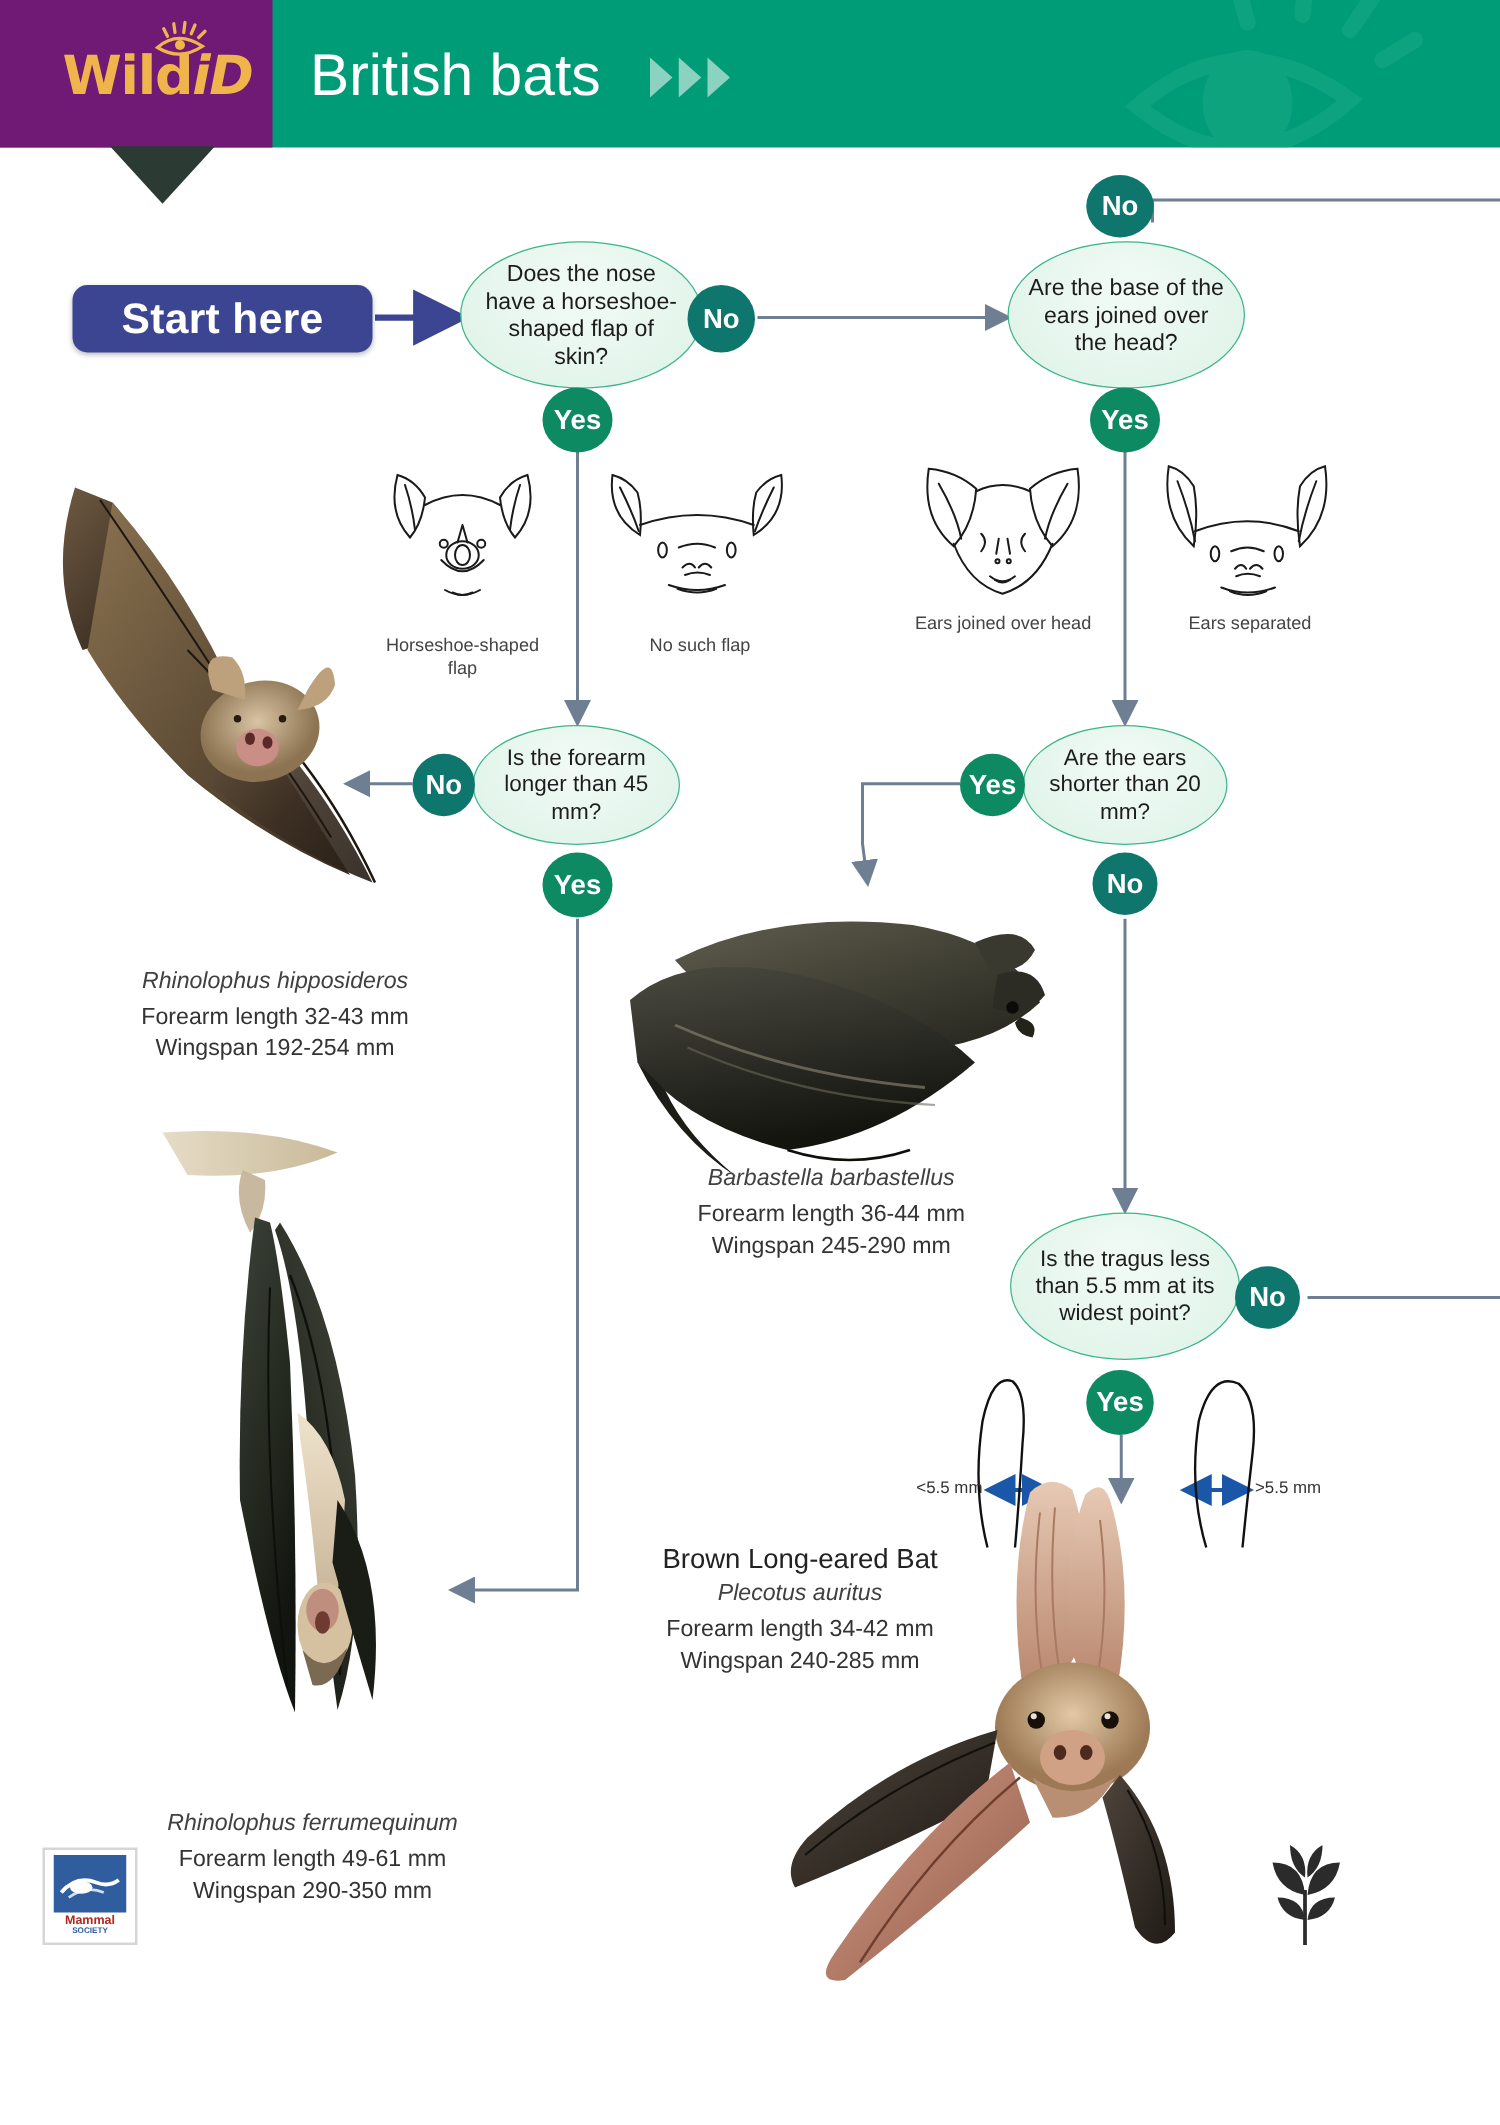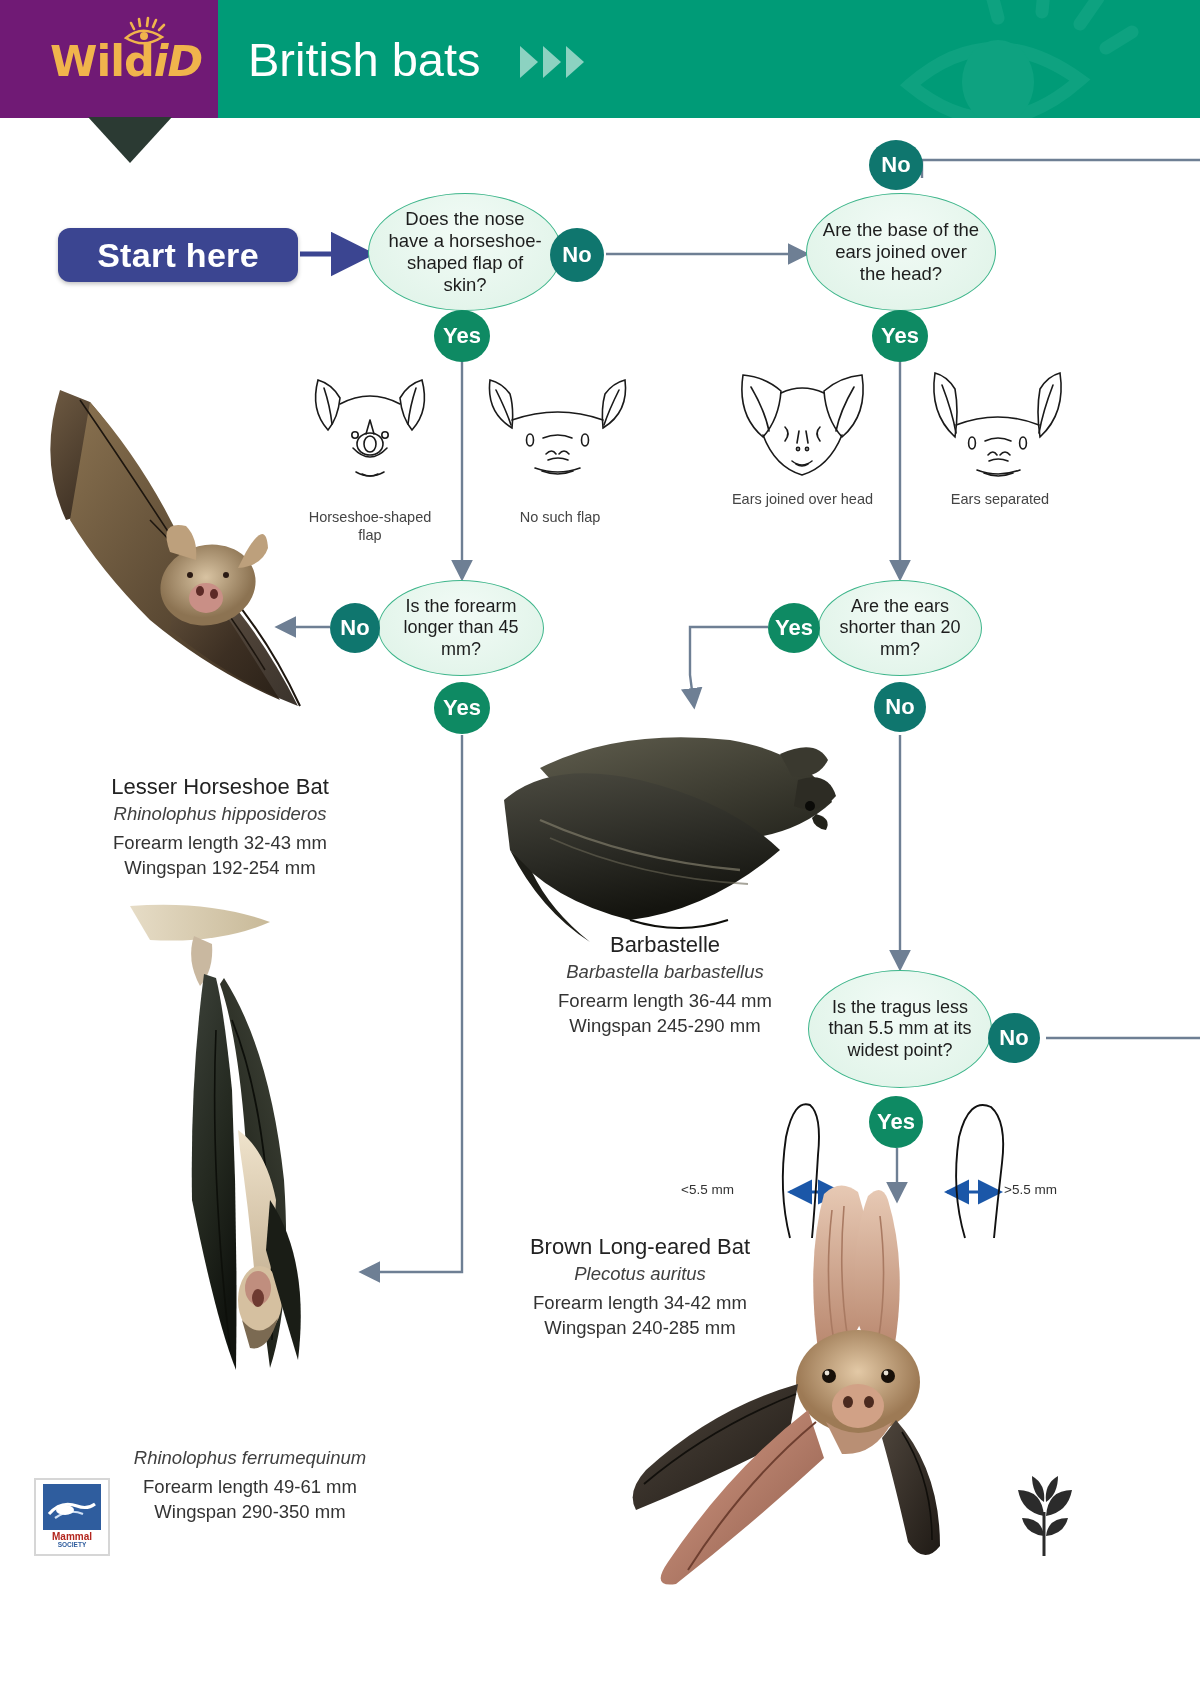--- a/index.html
+++ b/index.html
@@ -274,21 +274,21 @@
     <path d="M64 96 Q73 92 83 96"></path>
     <path d="M52 105 Q73 113 95 105"></path>
     <path d="M59 108 Q73 114 88 108"></path>
   </g>
 </svg>
 <div class="abs caption" style="left:930px;top:490px;width:140px;">Ears separated</div>
 
 <svg class="abs" style="left:768px;top:1095px;" width="68" height="145" viewBox="0 0 68 145">
   <path d="M22 143 Q10 96 18 42 Q26 4 42 10 Q54 20 50 60 Q47 110 44 143" fill="none" stroke="#111" stroke-width="1.9"></path>
 </svg>
-<div class="abs tiny" style="left:664px;top:1182px;width:70px;text-align:right;">&lt;5.5 mm</div>
+<div class="abs tiny" style="left:716px;top:1182px;width:70px;text-align:right;">&lt;5.5 mm</div>
 
 <svg class="abs" style="left:945px;top:1095px;" width="72" height="145" viewBox="0 0 72 145">
   <path d="M20 143 Q6 96 14 42 Q24 2 46 12 Q62 26 57 68 Q52 112 49 143" fill="none" stroke="#111" stroke-width="1.9"></path>
 </svg>
 <div class="abs tiny" style="left:1004px;top:1182px;width:110px;text-align:left;">&gt;5.5 mm</div>
 
 <svg class="photo" style="left:30px;top:370px;" width="330" height="400" viewBox="0 0 330 400">
   <defs>
     <linearGradient id="wgA" x1="0" y1="0" x2="1" y2="1">
       <stop offset="0%" stop-color="#6e5a42"></stop>
@@ -313,21 +313,20 @@
   <ellipse cx="178" cy="215" rx="48" ry="40" fill="url(#furA)" transform="rotate(-14 178 215)"></ellipse>
   <path d="M140 182 Q128 150 156 156 Q168 168 166 190 Z" fill="#bda07c"></path>
   <path d="M216 182 Q236 148 238 178 Q232 196 208 198 Z" fill="#bda07c"></path>
   <ellipse cx="176" cy="228" rx="17" ry="15" fill="#c98f86"></ellipse>
   <ellipse cx="170" cy="221" rx="4" ry="5" fill="#5c2a26"></ellipse>
   <ellipse cx="184" cy="224" rx="4" ry="5" fill="#5c2a26"></ellipse>
   <ellipse cx="160" cy="205" rx="3" ry="3" fill="#2a1a14"></ellipse>
   <ellipse cx="196" cy="205" rx="3" ry="3" fill="#2a1a14"></ellipse>
 </svg>
 <div class="abs species" style="left:60px;top:772px;width:320px;">
-  <div class="common">Lesser Horseshoe Bat</div>
   <div class="latin">Rhinolophus hipposideros</div>
   <div class="meas">Forearm length 32-43 mm</div>
   <div class="meas">Wingspan 192-254 mm</div>
 </div>
 
 <svg class="photo" style="left:120px;top:900px;" width="260" height="530" viewBox="0 0 260 530">
   <defs>
     <linearGradient id="ghw" x1="0" y1="0" x2="0.4" y2="1">
       <stop offset="0%" stop-color="#3c4139"></stop>
         <stop offset="60%" stop-color="#23281f"></stop>
@@ -382,21 +381,20 @@
   <path d="M30 140 Q60 200 110 232 Q70 200 52 162 Z" fill="#1d1d17"></path>
   <path d="M150 210 Q200 226 248 210" stroke="#0e0e0a" stroke-width="2" fill="none"></path>
   <path d="M60 110 Q150 150 260 160" stroke="#7b7765" stroke-width="2.4" fill="none" opacity=".75"></path>
   <path d="M70 128 Q160 168 268 174" stroke="#6a6756" stroke-width="1.8" fill="none" opacity=".6"></path>
   <path d="M300 44 Q336 28 348 50 Q338 70 312 66 Z" fill="#3a392f"></path>
   <path d="M318 70 Q348 60 356 86 Q340 106 314 96 Z" fill="#2d2c24"></path>
   <ellipse cx="330" cy="96" rx="5" ry="5" fill="#0b0b08"></ellipse>
   <path d="M336 104 Q352 108 346 120 Q334 118 332 108 Z" fill="#23231b"></path>
 </svg>
 <div class="abs species" style="left:520px;top:930px;width:290px;">
-  <div class="common">Barbastelle</div>
   <div class="latin">Barbastella barbastellus</div>
   <div class="meas">Forearm length 36-44 mm</div>
   <div class="meas">Wingspan 245-290 mm</div>
 </div>
 
 <svg class="photo" style="left:610px;top:1170px;" width="420" height="430" viewBox="0 0 420 430">
   <defs>
     <linearGradient id="ble" x1="0" y1="0" x2="0" y2="1">
       <stop offset="0%" stop-color="#e7c9b4"></stop>
         <stop offset="100%" stop-color="#b8866d"></stop>

